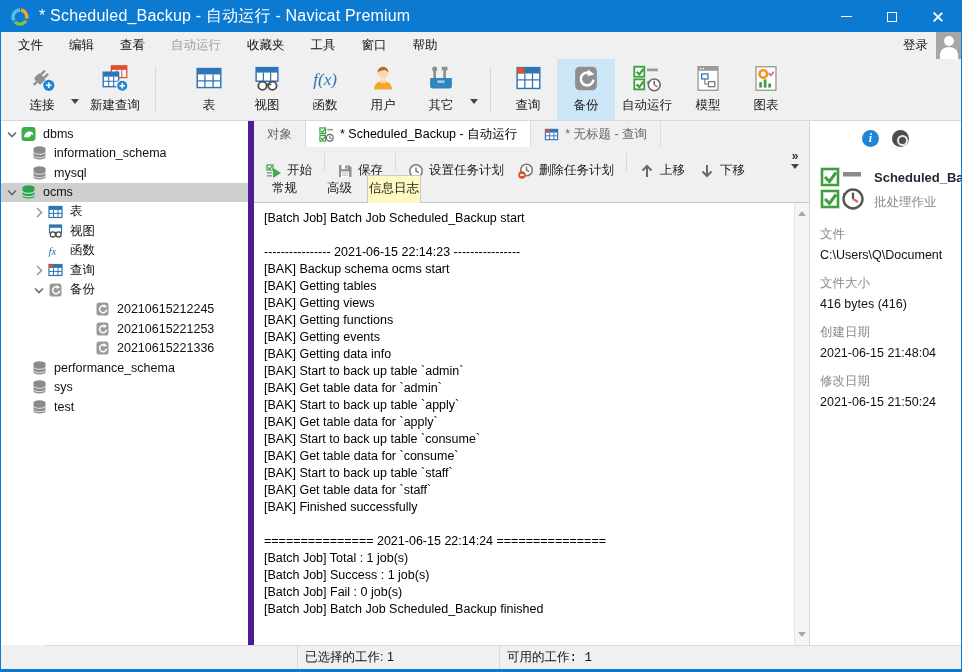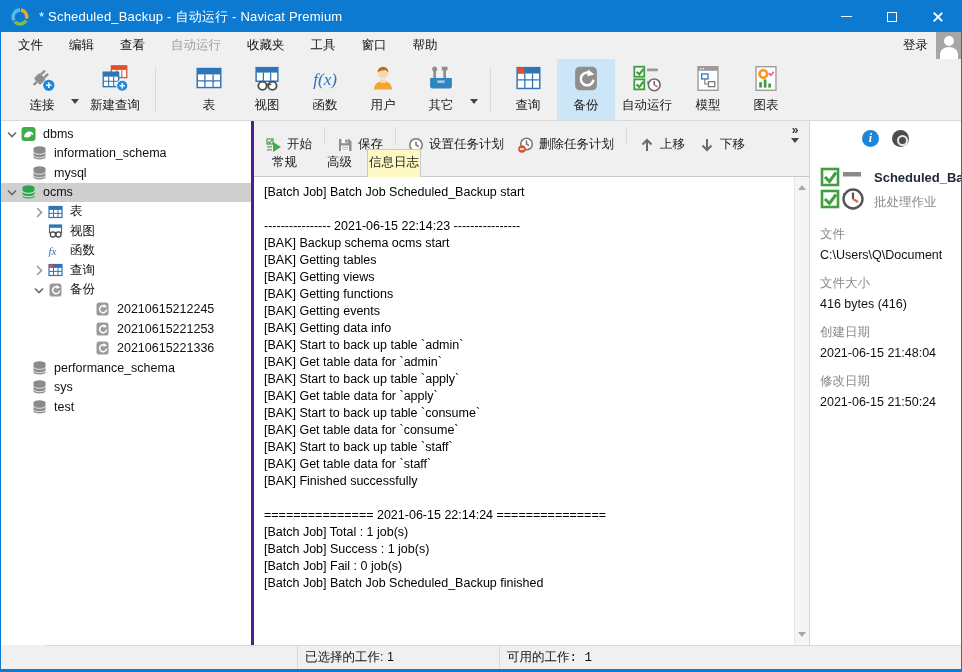--- a/index.html
+++ b/index.html
@@ -4,21 +4,21 @@
 <style>
   * { box-sizing: border-box; margin: 0; padding: 0; }
   html,body { width: 962px; height: 672px; }
   body { font-family: "Liberation Sans", sans-serif; font-size: 12.5px; color:#111; }
   .window { width:962px; height:672px; display:flex; flex-direction:column;
             border:1px solid #0d7ad1; border-bottom:3px solid #0d7ad1; background:#f0f0f0; overflow:hidden; }
 
   
   .titlebar { height:31px; background:#0d7ad1; display:flex; align-items:center; color:#fff; flex:0 0 auto; }
   .titlebar .logo { width:20px; height:20px; margin:0 9px 0 9px; }
-  .titlebar .title { font-size:13px; letter-spacing:.2px; }
+  .titlebar .title { font-size:16px; letter-spacing:.2px; }
   .win-controls { margin-left:auto; display:flex; height:100%; }
   .win-btn { width:46px; display:flex; align-items:center; justify-content:center; cursor:default; }
   .glyph-min { width:11px; height:1.5px; background:#fff; }
   .glyph-max { width:10px; height:10px; border:1.5px solid #fff; }
   .glyph-close { position:relative; width:12px; height:12px; }
   .glyph-close:before,.glyph-close:after { content:""; position:absolute; left:5px; top:0; width:1.6px; height:12px; background:#fff; }
   .glyph-close:before { transform:rotate(45deg);} .glyph-close:after { transform:rotate(-45deg);}
 
   
   .menubar { height:27px; display:flex; align-items:center; background:#f0f0f0; padding-left:4px; flex:0 0 auto; }
@@ -37,21 +37,21 @@
   .tb-item.selected { background:#cde6f7; }
   .tb-caret { width:0; height:0; border:4px solid transparent; border-top:5px solid #444; align-self:center; margin:28px 4px 0 0; }
   .tb-sep { width:1px; background:#d9d9d9; margin:8px 8px; }
   .tb-gap { width:16px; }
   .icon30 { width:32px; height:31px; }
 
   
   .workspace { flex:1; display:flex; min-height:0; }
 
   
-  .sidebar { width:253px; background:#fff; border-right:3px solid #4c1d95; padding-top:3px; overflow:hidden; flex:0 0 auto; }
+  .sidebar { width:253px; background:#fff; border-right:6px solid #4c1d95; padding-top:3px; overflow:hidden; flex:0 0 auto; }
   .tree-row { height:19.5px; display:flex; align-items:center; white-space:nowrap; }
   .tree-row.selected { background:#cfcfcf; }
   .tree-row .chev { width:16px; height:16px; flex:0 0 16px; display:flex; align-items:center; justify-content:center; }
   .tree-row .ticon { width:17px; height:16px; flex:0 0 17px; margin-right:6px; }
   .lv0 { padding-left:3px; } .lv1 { padding-left:30px; } .lv2 { padding-left:30px; } .lv3 { padding-left:93px; }
 
   
   .main { flex:1; display:flex; flex-direction:column; min-width:0; background:#f0f0f0; }
   .doc-tabs { height:26px; display:flex; align-items:stretch; background:#f0f0f0; flex:0 0 auto; }
   .doc-tab { display:flex; align-items:center; gap:6px; padding:0 13px; border-right:1px solid #dcdcdc; color:#666; }
@@ -519,20 +519,37 @@
       </div>
       <div class="tree-row lv1">
         <svg class="ticon" viewBox="0 0 16 16">
             <use href="#t-db"></use>
           </svg>
         <span>test</span>
       </div>
     </div>
 
     <div class="main">
+      <div class="doc-tabs">
+        <div class="doc-tab">
+          <span>对象</span>
+        </div>
+        <div class="doc-tab active">
+          <svg class="dicon" viewBox="0 0 16 16">
+              <use href="#d-batch"></use>
+            </svg>
+          <span>* Scheduled_Backup - 自动运行</span>
+        </div>
+        <div class="doc-tab">
+          <svg class="dicon" viewBox="0 0 16 16">
+              <use href="#t-query"></use>
+            </svg>
+          <span>* 无标题 - 查询</span>
+        </div>
+      </div>
 
       <div class="action-bar">
         <div class="act-btn">
           <svg class="act-icon" viewBox="0 0 16 16">
               <use href="#a-start"></use>
             </svg>
           <span>开始</span>
         </div>
         <div class="act-sep"></div>
         <div class="act-btn">

